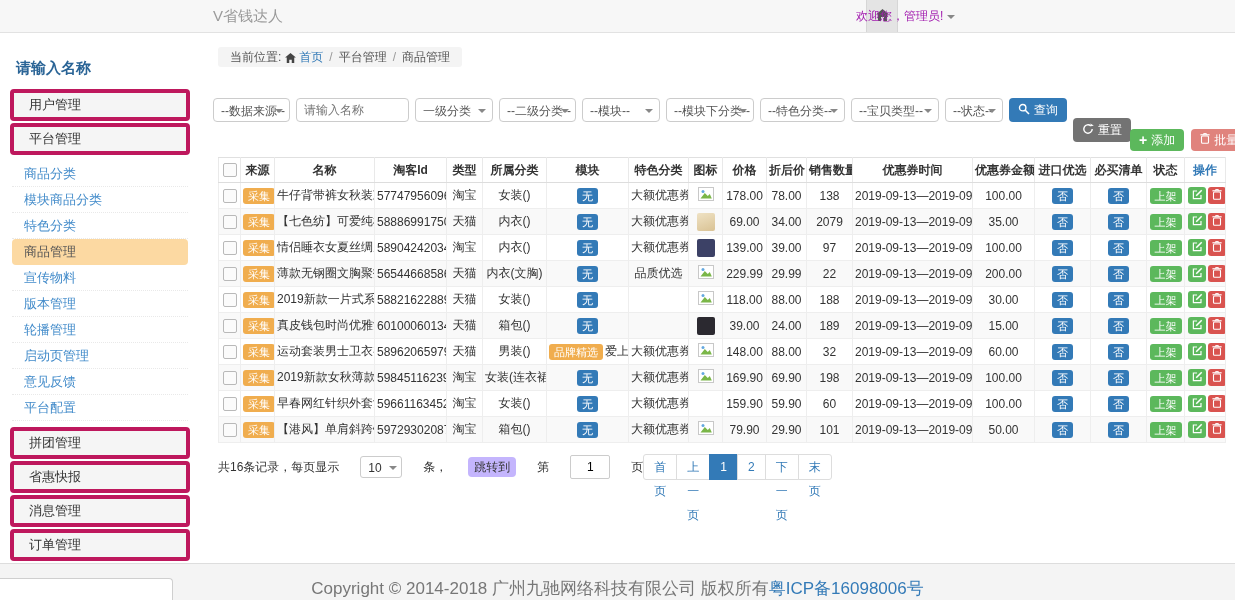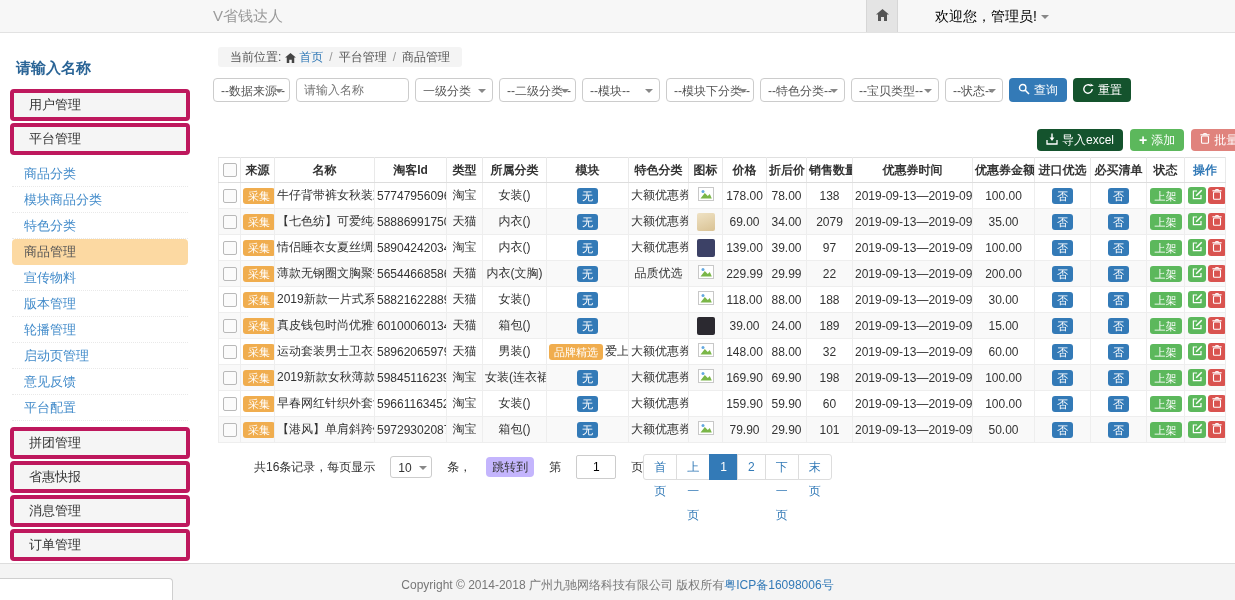--- a/index.html
+++ b/index.html
@@ -3,21 +3,21 @@
 <meta charset="utf-8">
 <style>
   html,body{margin:0;padding:0;}
   body{font-family:"Liberation Sans","DejaVu Sans",sans-serif;background:#fff;}
   .stage{position:relative;width:1235px;height:600px;background:#fff;overflow:hidden;}
 
   
   .topbar{position:absolute;top:0;left:0;width:1235px;height:32px;background:#f7f7f7;border-bottom:1px solid #e2e2e2;z-index:4;}
   .brand{position:absolute;left:206px;top:0;line-height:32px;font-size:15px;color:#9a9a9a;margin-left:7px;}
   .home-btn{position:absolute;left:866px;top:0;width:30px;height:32px;background:#e4e4e4;border-left:1px solid #d6d6d6;border-right:1px solid #d6d6d6;display:flex;align-items:center;justify-content:center;cursor:pointer;}
-  .welcome{position:absolute;left:935px;top:0;line-height:32px;font-size:14px;color:#000000;cursor:pointer;}
+  .welcome{position:absolute;left:856px;top:0;line-height:32px;font-size:12px;color:#a21caf;cursor:pointer;}
   .caret{display:inline-block;width:0;height:0;border-left:4px solid transparent;border-right:4px solid transparent;border-top:4px solid #888;margin-left:4px;vertical-align:middle;}
 
   
   .sidebar{position:absolute;left:10px;top:52px;width:180px;z-index:1;}
   .sb-title{color:#2a6496;font-weight:bold;font-size:15px;padding:7px 6px 11px 6px;}
   .sb-group{height:24px;line-height:24px;background:#f5f5f5;border:4px solid #be185d;border-radius:4px;margin-bottom:2px;padding-left:15px;font-size:13px;color:#333;cursor:pointer;}
   .sb-sub-panel{padding:4px 2px 6px 2px;}
   .sb-sub{height:25px;line-height:25px;border-bottom:1px dotted #e9e9e9;padding-left:12px;font-size:13px;color:#428bca;cursor:pointer;}
   .sb-sub.active{background:#fcd9a2;border-radius:4px;color:#555;border-bottom-color:transparent;}
 
@@ -29,21 +29,21 @@
 
   
   .filters{position:absolute;left:213px;top:78px;display:flex;gap:6px;align-items:center;z-index:2;}
   .fsel{position:relative;height:24px;line-height:24px;border:1px solid #ccc;border-radius:4px;background:#fff;font-size:12px;color:#555;padding-left:7px;cursor:pointer;box-sizing:border-box;}
   .fsel .caret{position:absolute;right:6px;top:10px;}
   .f-ds{width:77px}.f-l1{width:78px}.f-l2{width:77px}.f-mod{width:78px}.f-msub{width:88px}
   .f-feat{width:85px}.f-itype{width:88px}.f-status{width:58px}
   .finput{width:113px;height:24px;border:1px solid #ccc;border-radius:4px;font-size:12px;color:#555;padding:0 7px;box-sizing:border-box;outline:none;font-family:inherit;}
   .btn{display:inline-flex;align-items:center;justify-content:center;gap:4px;height:24px;border:none;border-radius:4px;color:#fff;font-size:12px;padding:0 9px;cursor:pointer;font-family:inherit;white-space:nowrap;}
   .btn-primary{background:#337ab7;}
-  .btn-info{background:#14532d;}
+  .btn-info{background:#737373;margin-top:40px;}
   .btn-success{background:#5cb85c;}
   .btn-danger-light{background:#e0837d;}
 
   
   .actions{position:absolute;top:129px;left:1037px;display:flex;gap:7px;z-index:2;}
   .actions .btn{height:22px;}
   .plus-ic::before{content:"+";font-weight:bold;font-size:14px;line-height:1;}
 
   
   table.grid{position:absolute;left:218px;top:157px;width:1007px;border-collapse:collapse;table-layout:fixed;font-size:12px;color:#333;z-index:2;}
@@ -60,33 +60,33 @@
   .t-beige{background:linear-gradient(160deg,#efe2c4,#d9c294);}
   .t-figures{background:#3c4166;}
   .t-wallet{background:#2b2930;}
   .op{display:inline-flex;width:18px;height:17px;border-radius:3px;align-items:center;justify-content:center;margin:0 1px;cursor:pointer;border:none;padding:0;}
   .op-edit{background:#5cb85c;}
   .op-del{background:#d9534f;}
   .mod-wrap{display:inline-flex;align-items:center;gap:2px;max-width:100%;}
 
   
   .pagerow{position:absolute;left:218px;top:454px;width:604px;display:flex;justify-content:space-between;align-items:center;font-size:12px;color:#333;z-index:2;}
-  .pleft{display:flex;align-items:center;gap:15px;white-space:nowrap;margin-left:36px;}
+  .pleft{display:flex;align-items:center;gap:21px;white-space:nowrap;}
   .psel{position:relative;width:42px;height:22px;line-height:22px;border:1px solid #ccc;border-radius:3px;background:#fff;padding-left:7px;box-sizing:border-box;cursor:pointer;}
   .psel .caret{position:absolute;right:4px;top:9px;}
   .jumpbtn{background:#c4b5fd;border:none;border-radius:4px;height:20px;padding:0 6px;font-size:12px;color:#333;cursor:pointer;font-family:inherit;}
   .goin{width:34px;height:20px;border:1px solid #ccc;border-radius:2px;font-size:12px;text-align:center;outline:none;font-family:inherit;}
   .pager{display:flex;}
   .pg{border:1px solid #ddd;margin-left:-1px;padding:0 10px;height:24px;line-height:24px;color:#337ab7;background:#fff;cursor:pointer;}
   .pg:first-child{border-radius:3px 0 0 3px;margin-left:0;}
   .pg:last-child{border-radius:0 3px 3px 0;}
   .pg.active{background:#337ab7;border-color:#337ab7;color:#fff;}
 
   
-  .footer{position:absolute;left:0;top:563px;width:1235px;height:37px;background:#f4f4f4;border-top:1px solid #ddd;z-index:2;text-align:center;font-size:12px;color:#777;box-sizing:border-box;padding-top:13px;}
+  .footer{position:absolute;left:0;top:563px;width:1235px;height:37px;background:#f4f4f4;border-top:1px solid #ddd;z-index:2;text-align:center;font-size:17px;color:#777;box-sizing:border-box;padding-top:13px;}
   .footer .icp{color:#337ab7;cursor:pointer;}
   .status-bubble{position:absolute;left:0;top:578px;width:172px;height:22px;background:#fff;border:1px solid #cfcfcf;border-left:none;border-bottom:none;border-top-right-radius:4px;z-index:3;}
 </style>
 </head>
 <body>
 
 <div class="stage">
 
   <div class="topbar">
     <div class="brand">V省钱达人</div>

